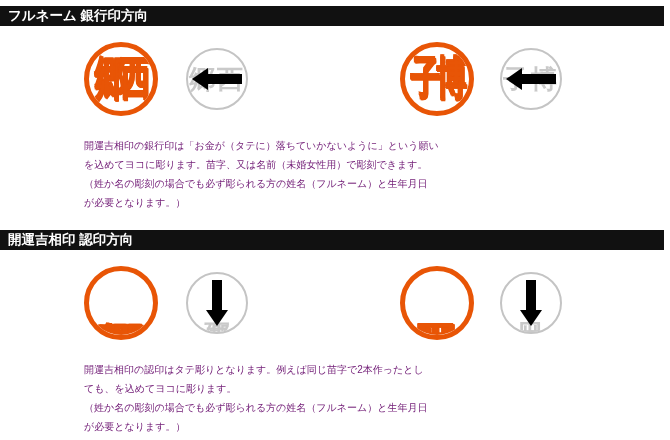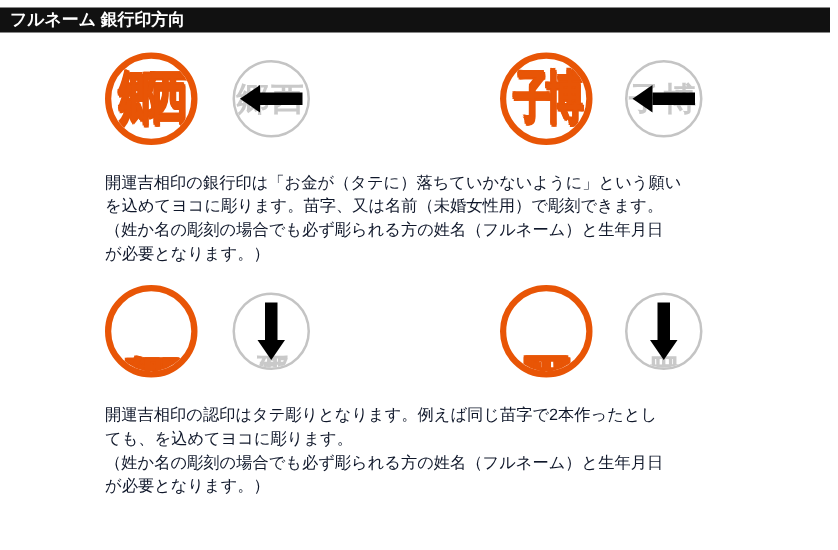--- a/index.html
+++ b/index.html
@@ -75,23 +75,23 @@
   .arrow-left{transform:translate(-50%,-50%);flex-direction:row;}
   .arrow-left .head{width:0;height:0;border-top:11px solid transparent;border-bottom:11px solid transparent;border-right:16px solid #000;}
   .arrow-left .shaft{width:34px;height:10px;background:#000;}
   .arrow-down{transform:translate(-50%,-50%);flex-direction:column;}
   .arrow-down .shaft{width:10px;height:30px;background:#000;}
   .arrow-down .head{width:0;height:0;border-left:11px solid transparent;border-right:11px solid transparent;border-top:16px solid #000;}
 
   .desc{
     margin:20px 0 0 84px;
     width:522px;
-    font-size:13px;
+    font-size:10px;
     line-height:19px;
-    color:#0f172a;
+    color:#701a75;
     white-space:pre-line;
   }
 </style>
 </head>
 <body>
 
 <div class="page">
 
   <div class="section section-1">
     <div class="header-bar">
@@ -122,20 +122,23 @@
       </div>
     </div>
 
     <p class="desc">開運吉相印の銀行印は「お金が（タテに）落ちていかないように」という願い
 を込めてヨコに彫ります。苗字、又は名前（未婚女性用）で彫刻できます。
 （姓か名の彫刻の場合でも必ず彫られる方の姓名（フルネーム）と生年月日
 が必要となります。）</p>
   </div>
 
   <div class="section section-2">
+    <div class="header-bar">
+      <span>開運吉相印 認印方向</span>
+    </div>
 
     <div class="seal-row">
       <div class="seal vert">
         <span class="seal-chars">西郷</span>
       </div>
       <div class="guide vert gap-a">
         <span class="guide-chars">西郷</span>
         <div class="arrow arrow-down">
           <div class="shaft"></div>
           <div class="head"></div>

